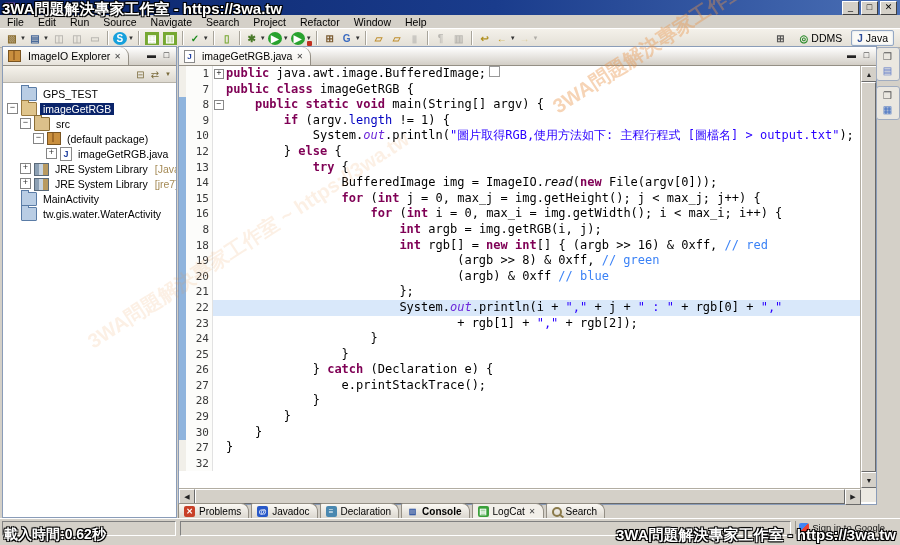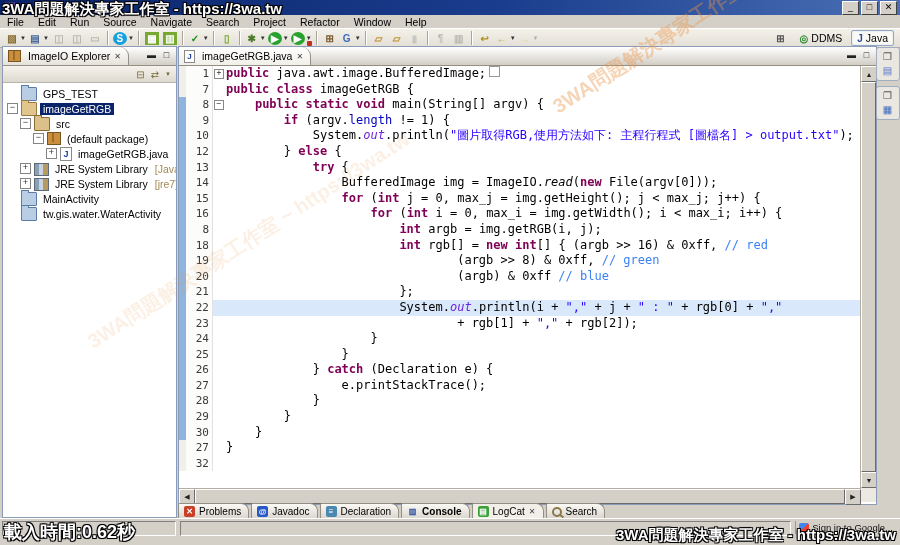--- a/index.html
+++ b/index.html
@@ -112,21 +112,21 @@
   .sb-cell{height:13px;margin:2px 2px 0 2px;border:1px solid;border-color:#808080 #ffffff #ffffff #808080;}
   .sb-left{width:172px;flex:none;}
   .sb-mid{flex:1;}
   .sb-google{display:flex;align-items:center;gap:3px;margin:2px 4px 0 2px;padding:0 3px;height:13px;font-size:9.5px;color:#111;border-left:1px solid #9a968c;flex:none;}
   .g-icon{width:10px;height:10px;background:linear-gradient(135deg,#4285f4 0 50%,#ea4335 50% 100%);border-radius:2px;flex:none;}
 
   
   .wm{position:absolute;z-index:60;font-weight:bold;color:#fff;pointer-events:none;font-size:15px;
       text-shadow:-1px -1px 0 #000,1px -1px 0 #000,-1px 1px 0 #000,1px 1px 0 #000,0 0 2px #000;}
   .wm-tl{left:2px;top:0;}
-  .wm-bl{left:4px;bottom:1px;font-size:18px;}
+  .wm-bl{left:4px;bottom:1px;font-size:14px;}
   .wm-br{right:4px;bottom:0;}
   .wm-diag{position:absolute;z-index:55;pointer-events:none;font-weight:bold;font-size:20px;color:rgba(232,148,72,.40);transform:rotate(-33deg);transform-origin:left center;white-space:nowrap;}
   .wm-diag2{color:rgba(232,148,72,.14);}
 </style>
 </head>
 <body>
 
 <div id="root">
 
   <div class="titlebar">

